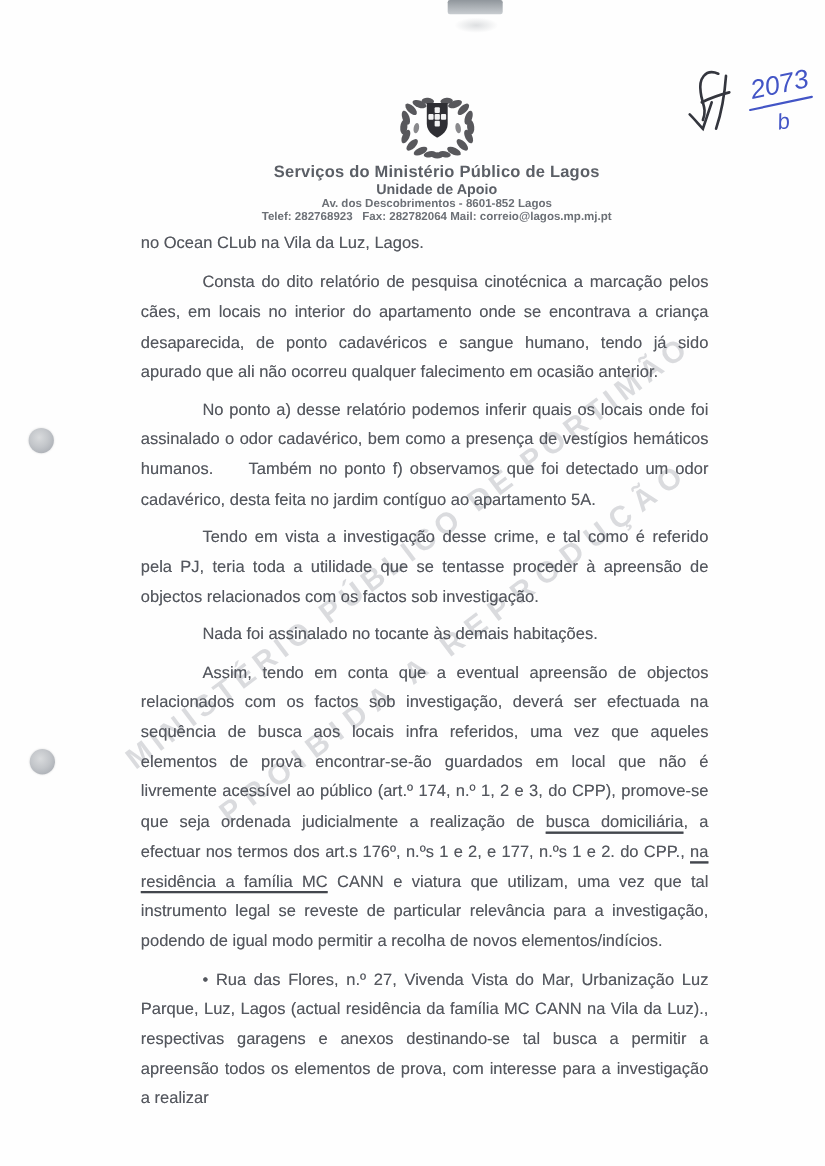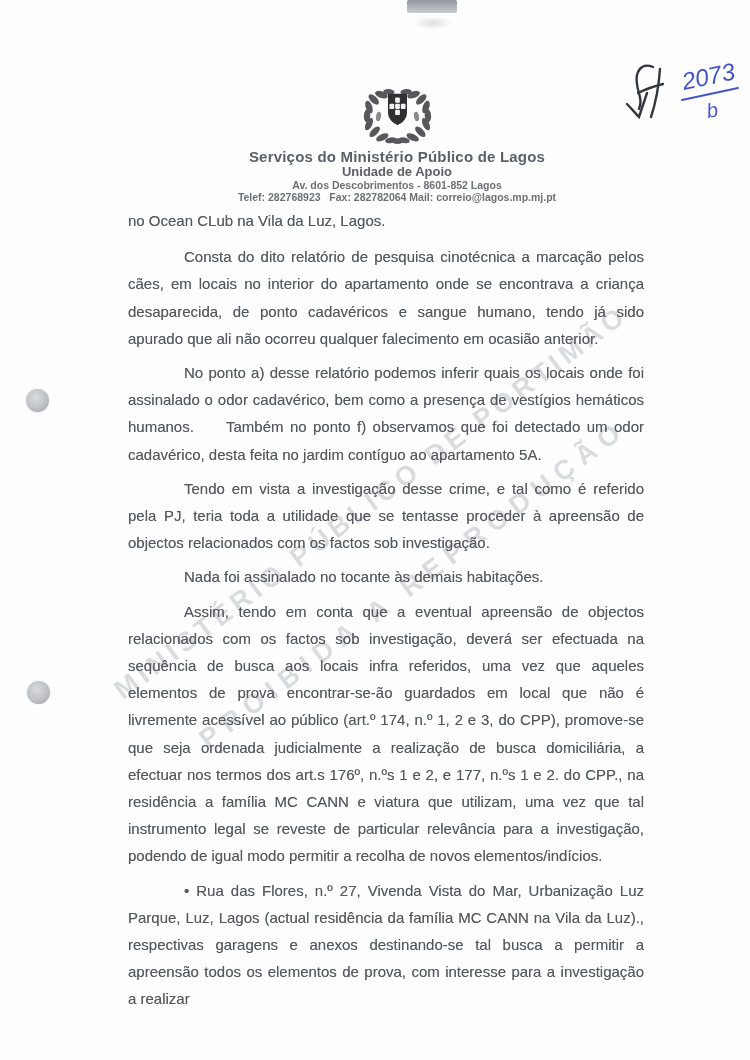--- a/index.html
+++ b/index.html
@@ -32,21 +32,21 @@
   .sig{position:absolute;left:608px;top:58px;z-index:4;}
   .bluenote{position:absolute;left:676px;top:50px;z-index:4;}
   .bluenote text{font-family:"Liberation Sans",sans-serif;font-style:italic;fill:#4355c6;}
   
   .bodytext{position:absolute;left:128px;top:207px;width:516px;z-index:2;
         color:#54575e;font-size:15px;line-height:27.2px;text-align:justify;
         text-shadow:0 0 .4px rgba(84,87,94,.55);}
   .bodytext p{margin:0 0 7px 0;}
   .bodytext p.first{margin-bottom:9px;}
   .ind{text-indent:56px;}
-  .u-hand{text-decoration-thickness:1.8px;text-underline-offset:4px;
+  .u-hand{text-decoration:underline;text-decoration-thickness:1.8px;text-underline-offset:4px;
         text-decoration-color:#43464d;text-decoration-skip-ink:none;}
   .u-marker{text-decoration-thickness:3.6px;text-underline-offset:4px;
         text-decoration-color:#3c3f45;text-decoration-skip-ink:none;}
 </style>
 </head>
 <body>
 
 <div class="page">
 
   <div class="top-artifact"></div>

